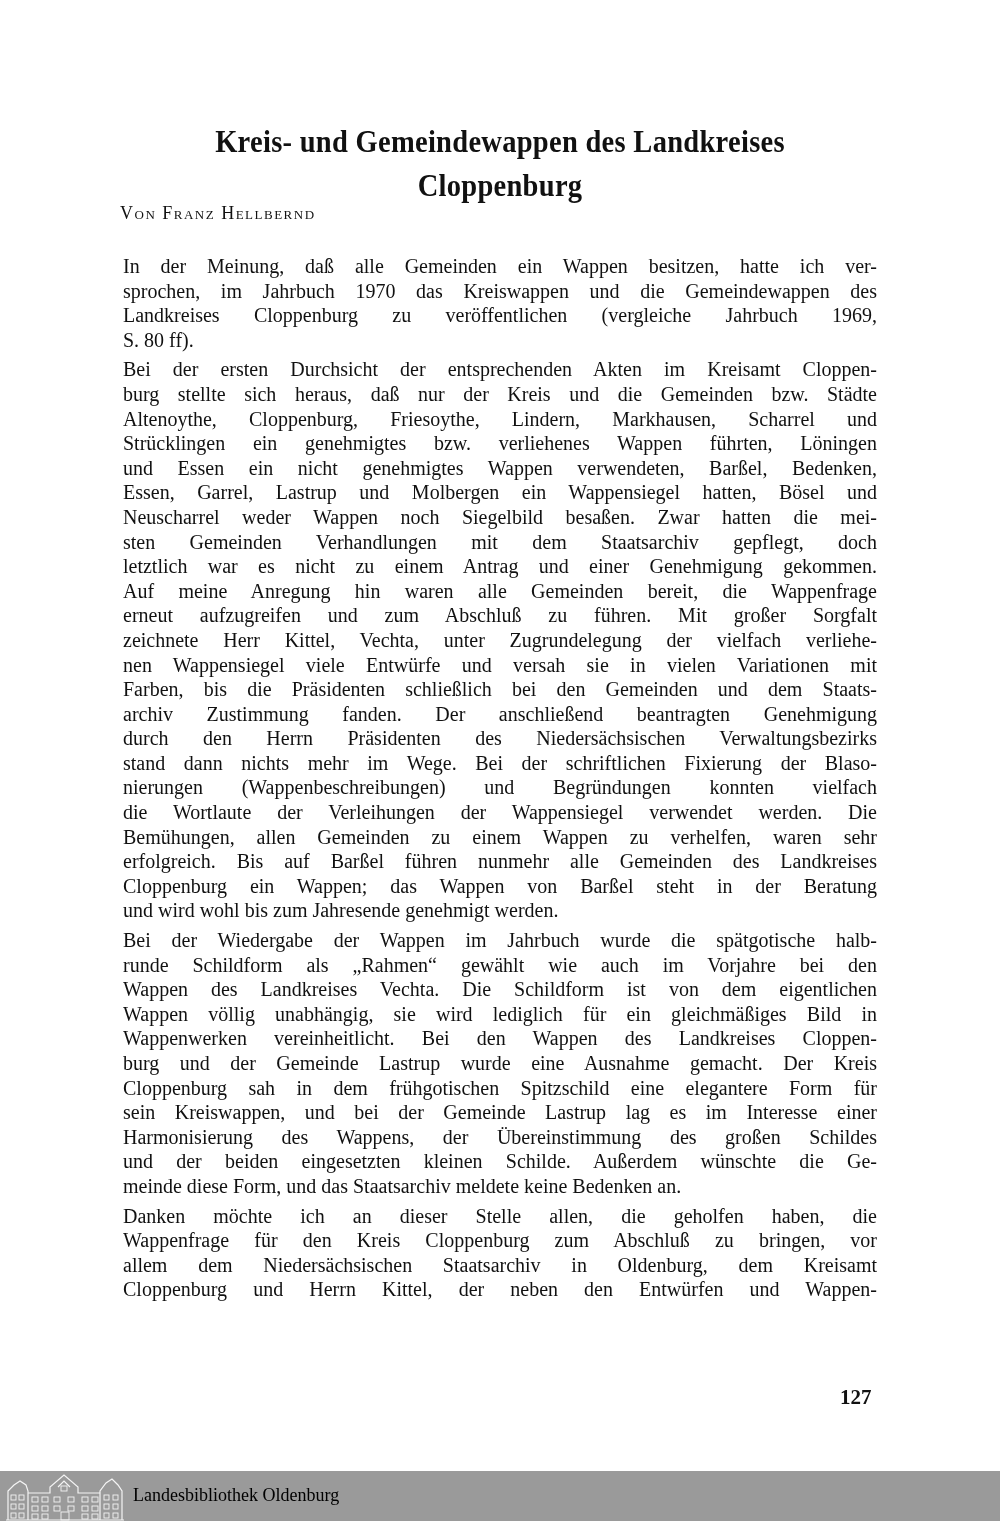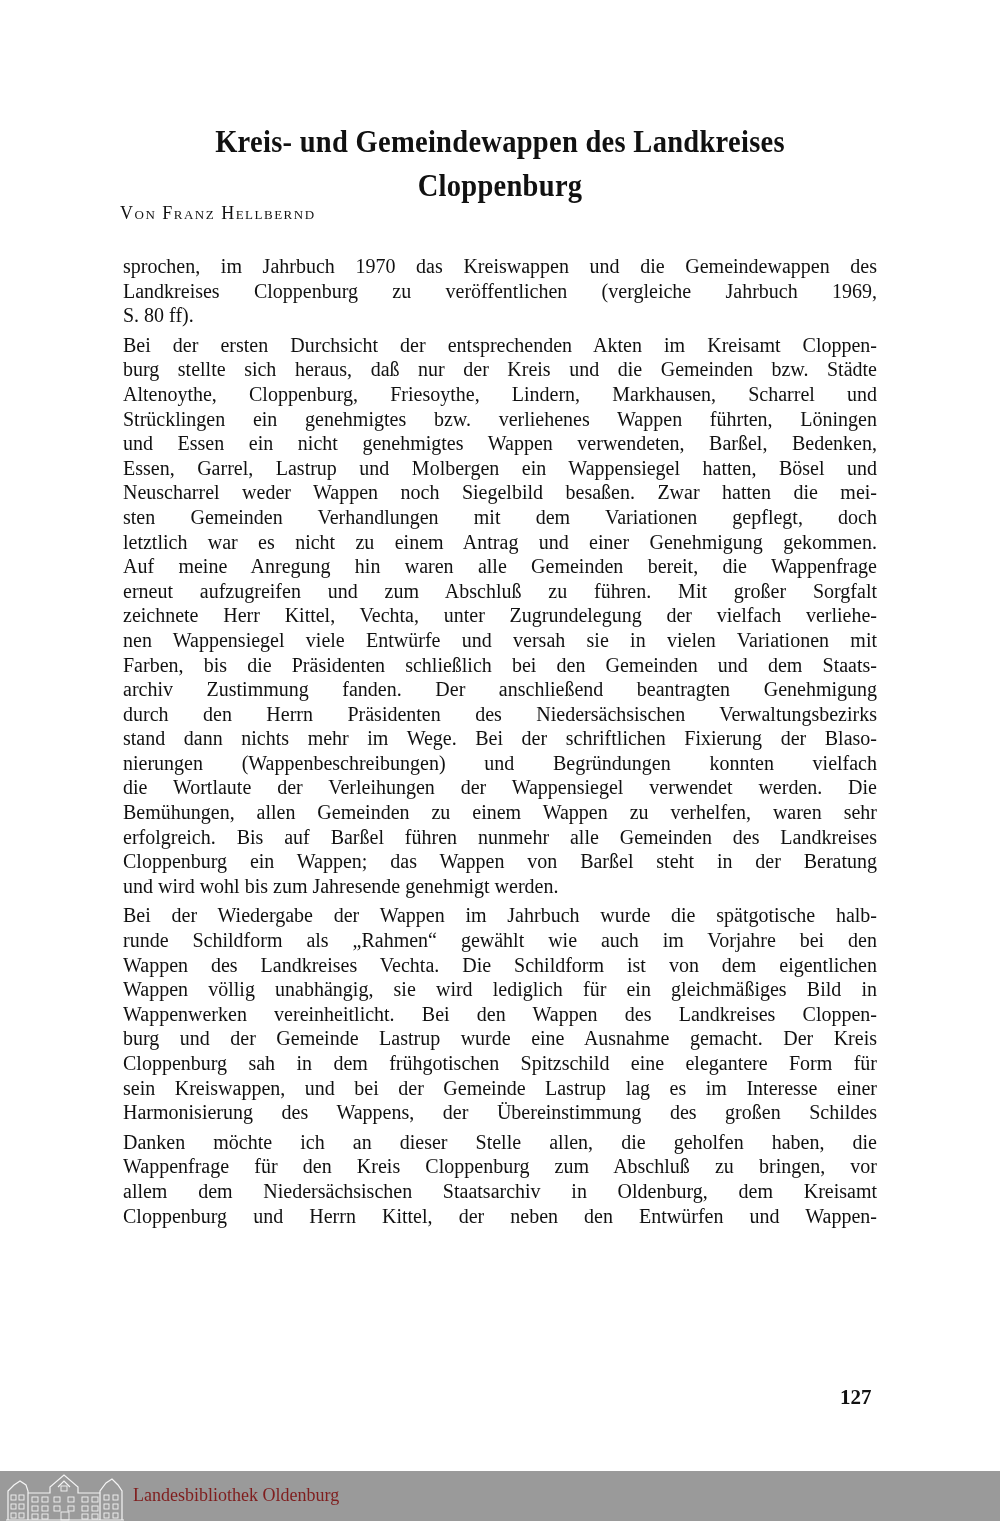--- a/index.html
+++ b/index.html
@@ -31,49 +31,50 @@
       font-weight: bold; font-size: 21px; color: #111; margin-top: 42px;
     }
     .banner {
       position: absolute; left: 0; top: 1471px; width: 1000px; height: 50px;
       background: #9a9a9a;
     }
     .banner-logo { position: absolute; left: 6px; top: 2px; width: 118px; height: 48px; }
     .banner-text {
       position: absolute; left: 133px; top: 14px;
       font-family: "Liberation Serif", "DejaVu Serif", serif;
-      font-size: 18px; color: #7f1d1d;
+      font-size: 18px; color: #000000;
     }
   </style>
 </head>
 <body>
 
 <div class="page">
   <div class="title">
     <div>Kreis- und Gemeindewappen des Landkreises</div>
     <div>Cloppenburg</div>
   </div>
 
   <div class="author">Von Franz Hellbernd</div>
 
   <div class="body" id="article-body">
       <p>
+        <span class="line">In der Meinung, daß alle Gemeinden ein Wappen besitzen, hatte ich ver-</span>
         <span class="line">sprochen, im Jahrbuch 1970 das Kreiswappen und die Gemeindewappen des</span>
         <span class="line">Landkreises Cloppenburg zu veröffentlichen (vergleiche Jahrbuch 1969,</span>
         <span class="line last">S. 80 ff).</span>
       </p>
       <p>
         <span class="line">Bei der ersten Durchsicht der entsprechenden Akten im Kreisamt Cloppen-</span>
         <span class="line">burg stellte sich heraus, daß nur der Kreis und die Gemeinden bzw. Städte</span>
         <span class="line">Altenoythe, Cloppenburg, Friesoythe, Lindern, Markhausen, Scharrel und</span>
         <span class="line">Strücklingen ein genehmigtes bzw. verliehenes Wappen führten, Löningen</span>
         <span class="line">und Essen ein nicht genehmigtes Wappen verwendeten, Barßel, Bedenken,</span>
         <span class="line">Essen, Garrel, Lastrup und Molbergen ein Wappensiegel hatten, Bösel und</span>
         <span class="line">Neuscharrel weder Wappen noch Siegelbild besaßen. Zwar hatten die mei-</span>
-        <span class="line">sten Gemeinden Verhandlungen mit dem Variationen gepflegt, doch</span>
+        <span class="line">sten Gemeinden Verhandlungen mit dem Staatsarchiv gepflegt, doch</span>
         <span class="line">letztlich war es nicht zu einem Antrag und einer Genehmigung gekommen.</span>
         <span class="line">Auf meine Anregung hin waren alle Gemeinden bereit, die Wappenfrage</span>
         <span class="line">erneut aufzugreifen und zum Abschluß zu führen. Mit großer Sorgfalt</span>
         <span class="line">zeichnete Herr Kittel, Vechta, unter Zugrundelegung der vielfach verliehe-</span>
         <span class="line">nen Wappensiegel viele Entwürfe und versah sie in vielen Variationen mit</span>
         <span class="line">Farben, bis die Präsidenten schließlich bei den Gemeinden und dem Staats-</span>
         <span class="line">archiv Zustimmung fanden. Der anschließend beantragten Genehmigung</span>
         <span class="line">durch den Herrn Präsidenten des Niedersächsischen Verwaltungsbezirks</span>
         <span class="line">stand dann nichts mehr im Wege. Bei der schriftlichen Fixierung der Blaso-</span>
         <span class="line">nierungen (Wappenbeschreibungen) und Begründungen konnten vielfach</span>
@@ -86,20 +87,22 @@
       <p>
         <span class="line">Bei der Wiedergabe der Wappen im Jahrbuch wurde die spätgotische halb-</span>
         <span class="line">runde Schildform als „Rahmen“ gewählt wie auch im Vorjahre bei den</span>
         <span class="line">Wappen des Landkreises Vechta. Die Schildform ist von dem eigentlichen</span>
         <span class="line">Wappen völlig unabhängig, sie wird lediglich für ein gleichmäßiges Bild in</span>
         <span class="line">Wappenwerken vereinheitlicht. Bei den Wappen des Landkreises Cloppen-</span>
         <span class="line">burg und der Gemeinde Lastrup wurde eine Ausnahme gemacht. Der Kreis</span>
         <span class="line">Cloppenburg sah in dem frühgotischen Spitzschild eine elegantere Form für</span>
         <span class="line">sein Kreiswappen, und bei der Gemeinde Lastrup lag es im Interesse einer</span>
         <span class="line">Harmonisierung des Wappens, der Übereinstimmung des großen Schildes</span>
+        <span class="line">und der beiden eingesetzten kleinen Schilde. Außerdem wünschte die Ge-</span>
+        <span class="line last">meinde diese Form, und das Staatsarchiv meldete keine Bedenken an.</span>
       </p>
       <p>
         <span class="line">Danken möchte ich an dieser Stelle allen, die geholfen haben, die</span>
         <span class="line">Wappenfrage für den Kreis Cloppenburg zum Abschluß zu bringen, vor</span>
         <span class="line">allem dem Niedersächsischen Staatsarchiv in Oldenburg, dem Kreisamt</span>
         <span class="line">Cloppenburg und Herrn Kittel, der neben den Entwürfen und Wappen-</span>
       </p>
     </div>
 
   <div class="pagenum">127</div>

